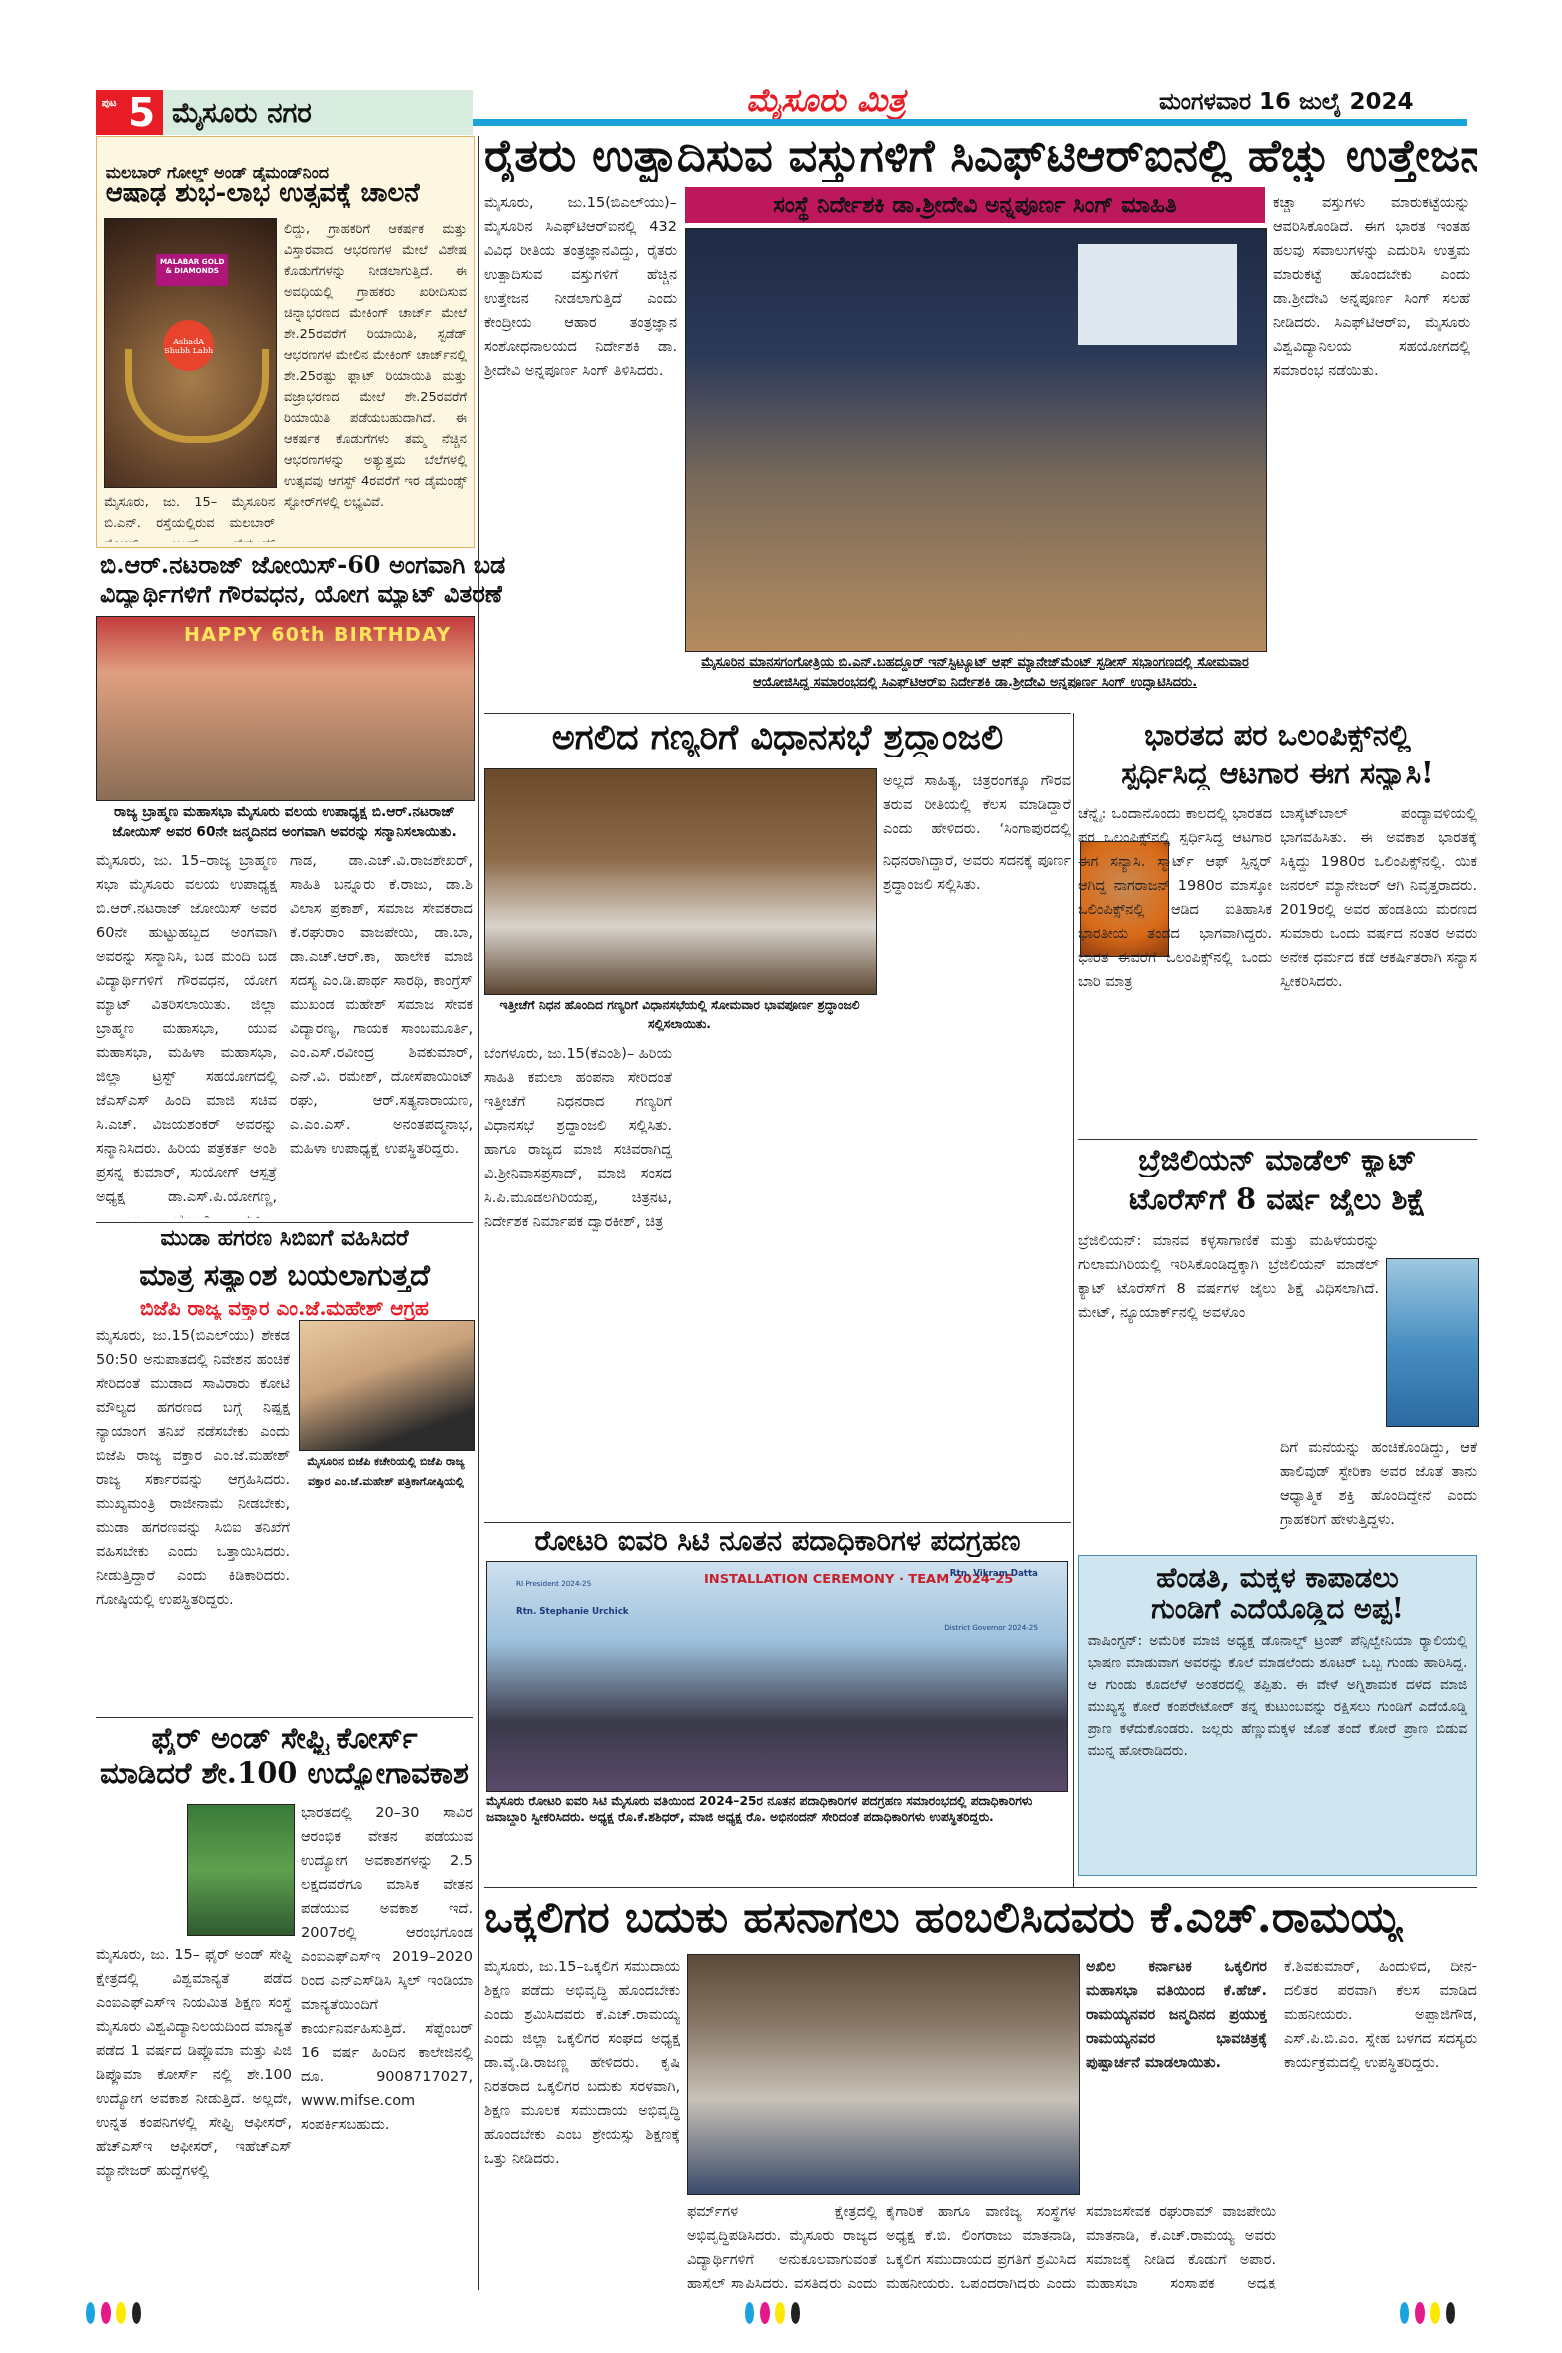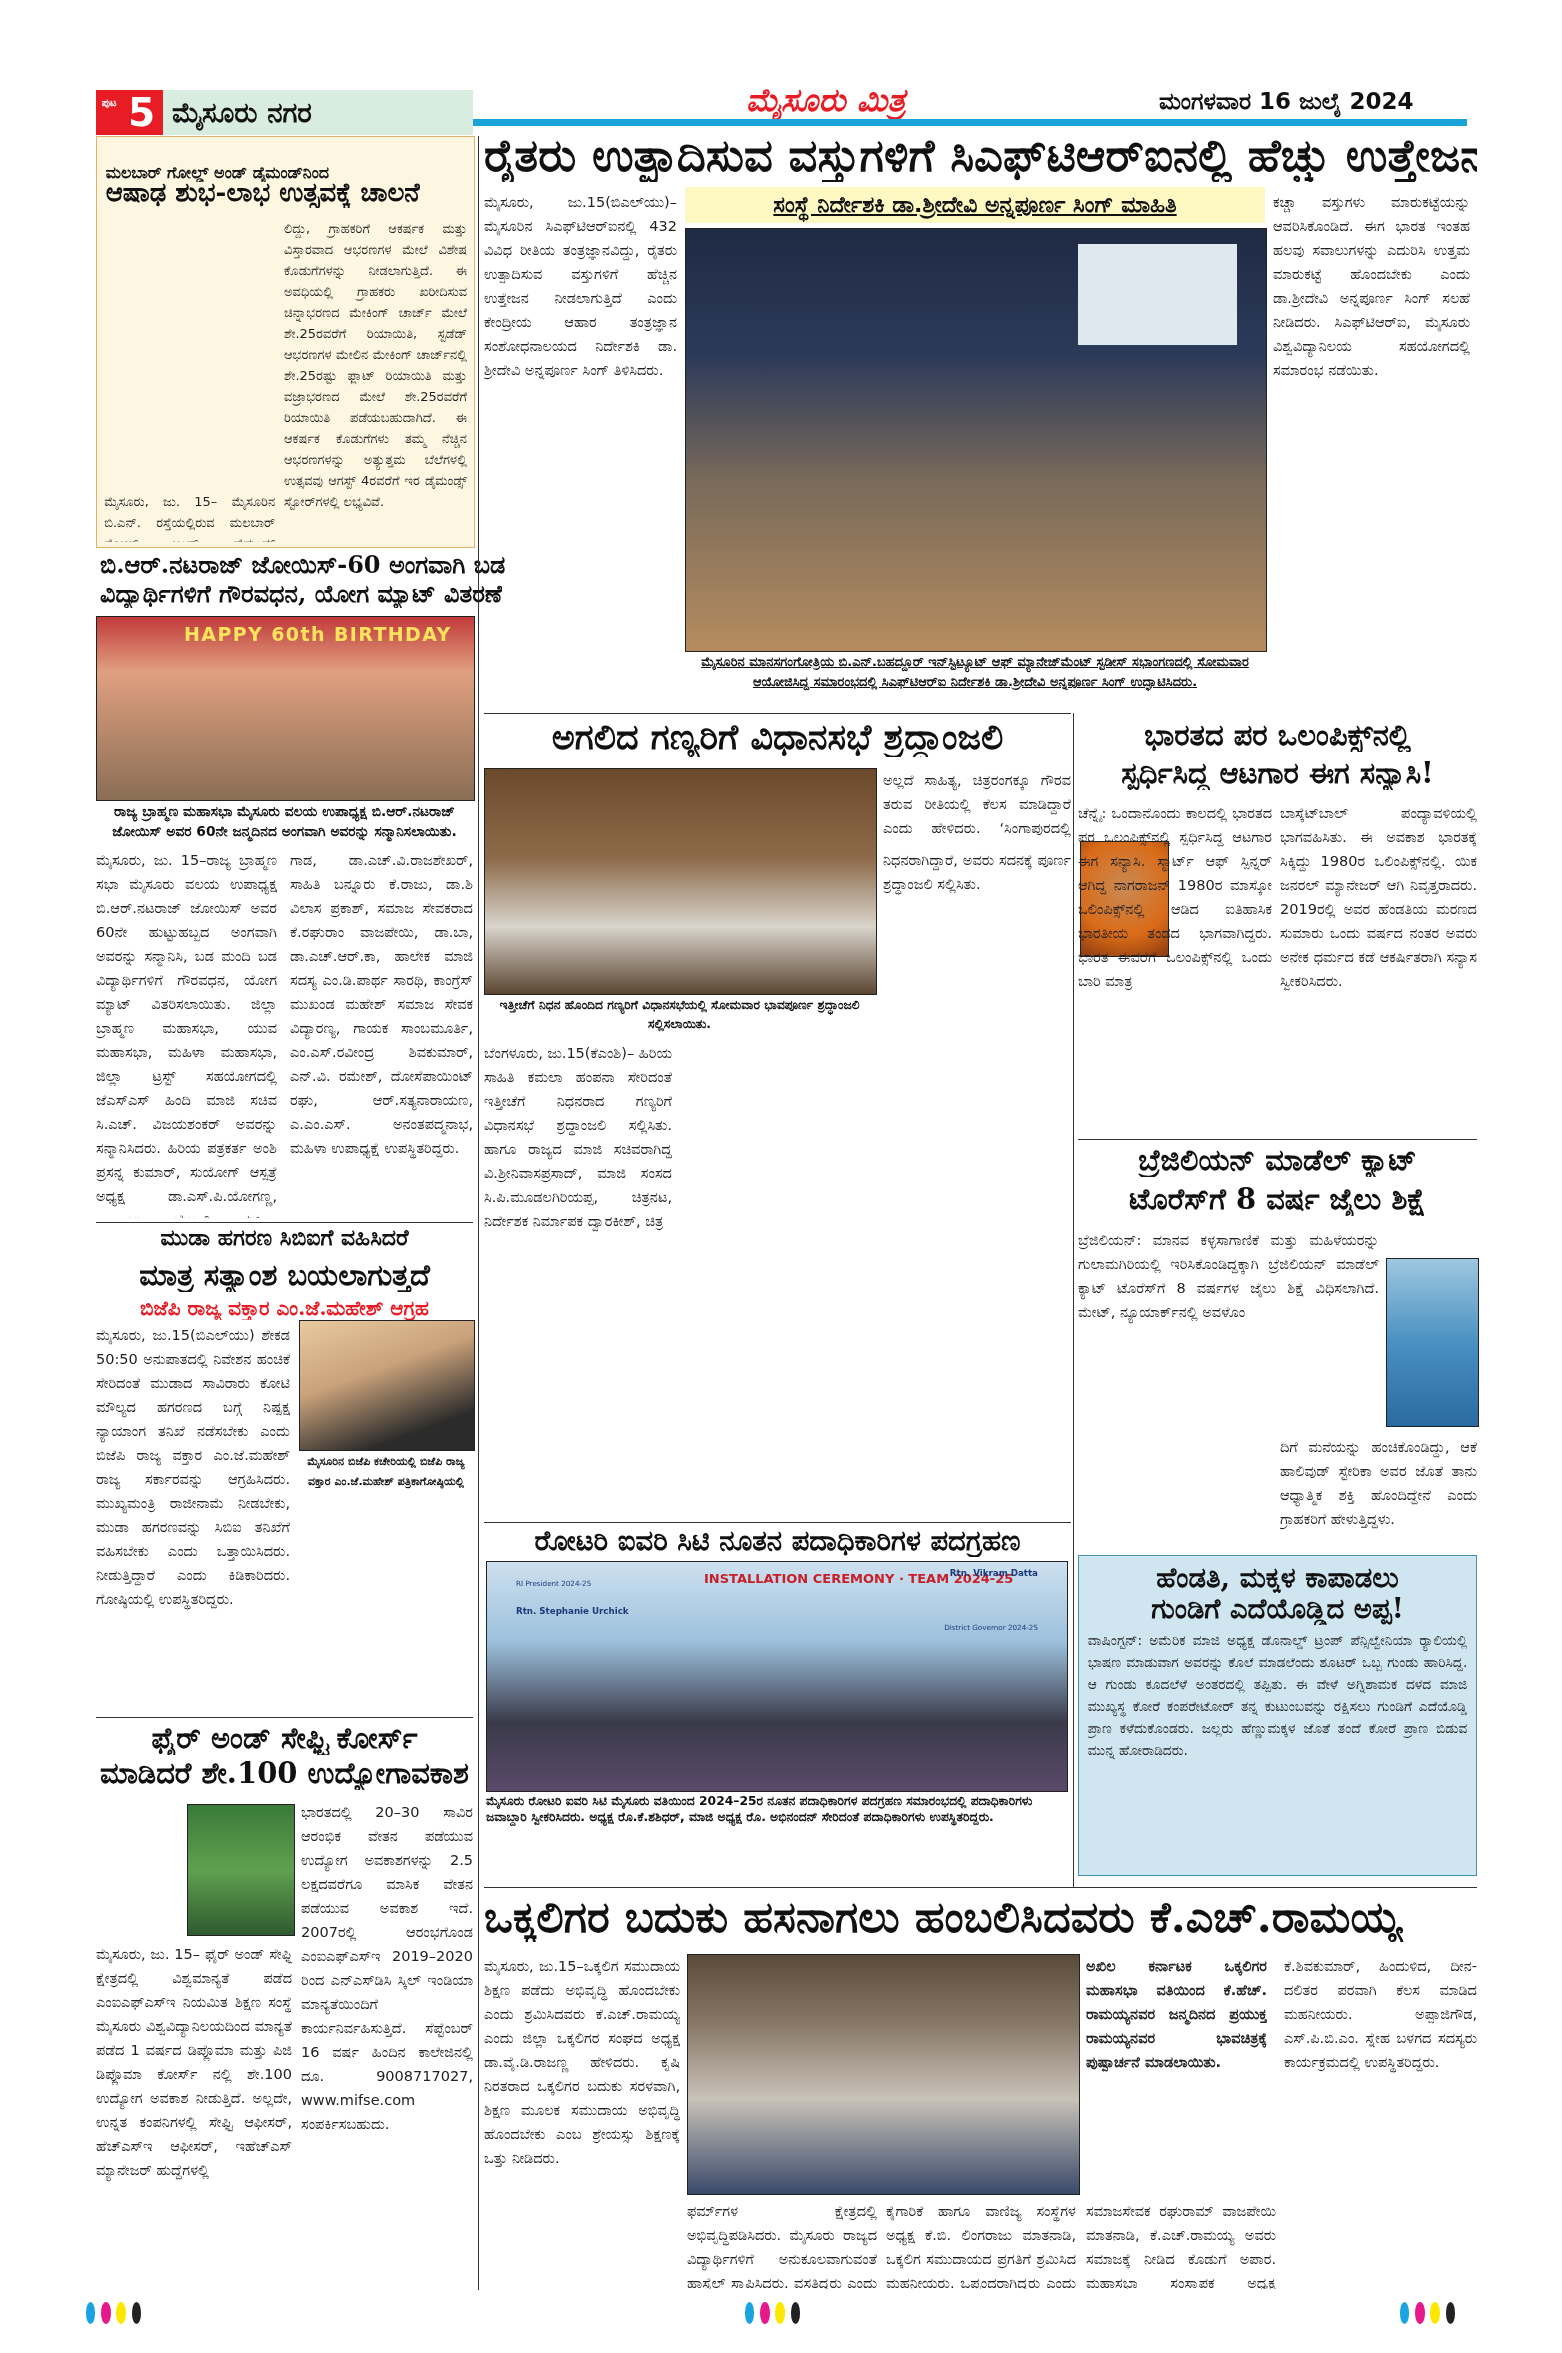--- a/index.html
+++ b/index.html
@@ -16,41 +16,46 @@
   #issue-date{left:1159px;top:88px;font-size:23px;font-weight:bold;}
   #mast-rule{left:473px;top:119px;width:994px;height:6.5px;background:#1aa3d9;}
   
   .hl{font-weight:bold;line-height:1.15;white-space:nowrap;overflow:hidden;}
   .body{font-size:14.5px;line-height:24px;color:#222;text-align:justify;overflow:hidden;}
   .rule-v{position:absolute;width:1.4px;background:#333;}
   .rule-h{position:absolute;height:1.4px;background:#333;}
   .photo{position:absolute;background:linear-gradient(135deg,#6b5b4a,#a18768 40%,#3e2d22);border:0.7px solid #222;}
   .caption{position:absolute;font-size:13.8px;font-weight:bold;line-height:20px;text-align:center;overflow:hidden;}
   .box-cream{background:#fdf7e2;border:1.4px solid #e2b26a;}
-  .box-green{background:#fef9c3;text-decoration:underline;}
+  .box-green{background:#be185d;}
   .box-blue{background:#cfe6f0;border:1.4px solid #4a8fae;}
   .reg-dots{position:absolute;display:flex;gap:5.8px;}
   .reg-dots span{display:block;width:9.4px;height:22px;border-radius:50%;}
 </style>
 </head>
 <body>
 
 <div class="abs" id="section-box"></div>
 <div class="abs" id="page-no">
   <span class="lbl">ಪುಟ</span>
   <span class="num">5</span>
 </div>
 <div class="abs" id="section-title">ಮೈಸೂರು ನಗರ</div>
 <div class="abs" id="paper-name">ಮೈಸೂರು ಮಿತ್ರ</div>
 <div class="abs" id="issue-date">ಮಂಗಳವಾರ 16 ಜುಲೈ 2024</div>
 <div class="abs" id="mast-rule"></div>
 
 <div class="abs box-cream" style="left:96px;top:136px;width:377px;height:410px;">
   <div class="hl serif" style="position:absolute;left:8.7px;top:5.8px;font-size:16px;margin-top:21px;">ಮಲಬಾರ್ ಗೋಲ್ಡ್ ಅಂಡ್ ಡೈಮಂಡ್‌ನಿಂದ</div>
   <div class="hl serif" style="position:absolute;left:8.7px;top:41px;font-size:26px;">ಆಷಾಢ ಶುಭ-ಲಾಭ ಉತ್ಸವಕ್ಕೆ ಚಾಲನೆ</div>
+  <div class="photo" style="left:7.2px;top:81px;width:171px;height:268px;background:radial-gradient(circle at 50% 60%,#a67c4a,#5c3d27 60%,#2e1d14);">
+    <div style="position:absolute;left:51px;top:35px;width:72px;height:32px;background:#b0157a;color:#fff;font-size:7.2px;font-weight:bold;padding:2.9px;box-sizing:border-box;text-align:center;">MALABAR GOLD &amp; DIAMONDS</div>
+    <div style="position:absolute;left:58px;top:101px;width:51px;height:51px;border-radius:50%;background:#e8432c;color:#fff;font-size:8px;text-align:center;display:flex;align-items:center;justify-content:center;font-family:'DejaVu Serif',serif;">AshadA Shubh Labh</div>
+    <div style="position:absolute;left:20px;top:130px;width:130px;height:87px;border:7.2px solid #c59a3a;border-top:none;border-radius:0 0 65px 65px;"></div>
+  </div>
   <div class="body" style="position:absolute;left:7.2px;top:354px;width:171px;height:51px;font-size:13px;line-height:21px;">ಮೈಸೂರು, ಜು. 15– ಮೈಸೂರಿನ ಬಿ.ಎನ್. ರಸ್ತೆಯಲ್ಲಿರುವ ಮಲಬಾರ್ ಗೋಲ್ಡ್ ಅಂಡ್ ಡೈಮಂಡ್ಸ್ ಶೋರೂಂನಲ್ಲಿ ಆಷಾಢ ಶುಭ-ಲಾಭ ಉತ್ಸವಕ್ಕೆ ಚಾಲನೆ ನೀಡಲಾಯಿತು.</div>
   <div class="body" style="position:absolute;left:187px;top:81px;width:183px;height:323px;font-size:13px;line-height:21px;">ಲಿದ್ದು, ಗ್ರಾಹಕರಿಗೆ ಆಕರ್ಷಕ ಮತ್ತು ವಿಸ್ತಾರವಾದ ಆಭರಣಗಳ ಮೇಲೆ ವಿಶೇಷ ಕೊಡುಗೆಗಳನ್ನು ನೀಡಲಾಗುತ್ತಿದೆ. ಈ ಅವಧಿಯಲ್ಲಿ ಗ್ರಾಹಕರು ಖರೀದಿಸುವ ಚಿನ್ನಾಭರಣದ ಮೇಕಿಂಗ್ ಚಾರ್ಜ್ ಮೇಲೆ ಶೇ.25ರವರೆಗೆ ರಿಯಾಯಿತಿ, ಸ್ಟಡೆಡ್ ಆಭರಣಗಳ ಮೇಲಿನ ಮೇಕಿಂಗ್ ಚಾರ್ಜ್‌ನಲ್ಲಿ ಶೇ.25ರಷ್ಟು ಫ್ಲಾಟ್ ರಿಯಾಯಿತಿ ಮತ್ತು ವಜ್ರಾಭರಣದ ಮೇಲೆ ಶೇ.25ರವರೆಗೆ ರಿಯಾಯಿತಿ ಪಡೆಯಬಹುದಾಗಿದೆ. ಈ ಆಕರ್ಷಕ ಕೊಡುಗೆಗಳು ತಮ್ಮ ನೆಚ್ಚಿನ ಆಭರಣಗಳನ್ನು ಅತ್ಯುತ್ತಮ ಬೆಲೆಗಳಲ್ಲಿ ಉತ್ಸವವು ಆಗಸ್ಟ್ 4ರವರೆಗೆ ಇರ ಡೈಮಂಡ್ಸ್ ಸ್ಟೋರ್‌ಗಳಲ್ಲಿ ಲಭ್ಯವಿವೆ.</div>
 </div>
 
 <div class="hl serif abs" style="left:100px;top:551px;font-size:24px;">ಬಿ.ಆರ್.ನಟರಾಜ್ ಜೋಯಿಸ್-60 ಅಂಗವಾಗಿ ಬಡ</div>
 <div class="hl serif abs" style="left:100px;top:580px;font-size:24px;">ವಿದ್ಯಾರ್ಥಿಗಳಿಗೆ ಗೌರವಧನ, ಯೋಗ ಮ್ಯಾಟ್ ವಿತರಣೆ</div>
 <div class="photo" style="left:96px;top:616px;width:377px;height:183px;background:linear-gradient(180deg,#c23b3b 0%,#e0a080 30%,#8a6e55 100%);">
   <div style="position:absolute;left:87px;top:5.8px;color:#ffe35c;font-weight:bold;font-size:19px;letter-spacing:1.4px;">HAPPY 60th BIRTHDAY</div>
 </div>
 <div class="caption" style="left:96px;top:801px;width:377px;height:41px;">ರಾಜ್ಯ ಬ್ರಾಹ್ಮಣ ಮಹಾಸಭಾ ಮೈಸೂರು ವಲಯ ಉಪಾಧ್ಯಕ್ಷ ಬಿ.ಆರ್.ನಟರಾಜ್ ಜೋಯಿಸ್ ಅವರ 60ನೇ ಜನ್ಮದಿನದ ಅಂಗವಾಗಿ ಅವರನ್ನು ಸನ್ಮಾನಿಸಲಾಯಿತು.</div>

